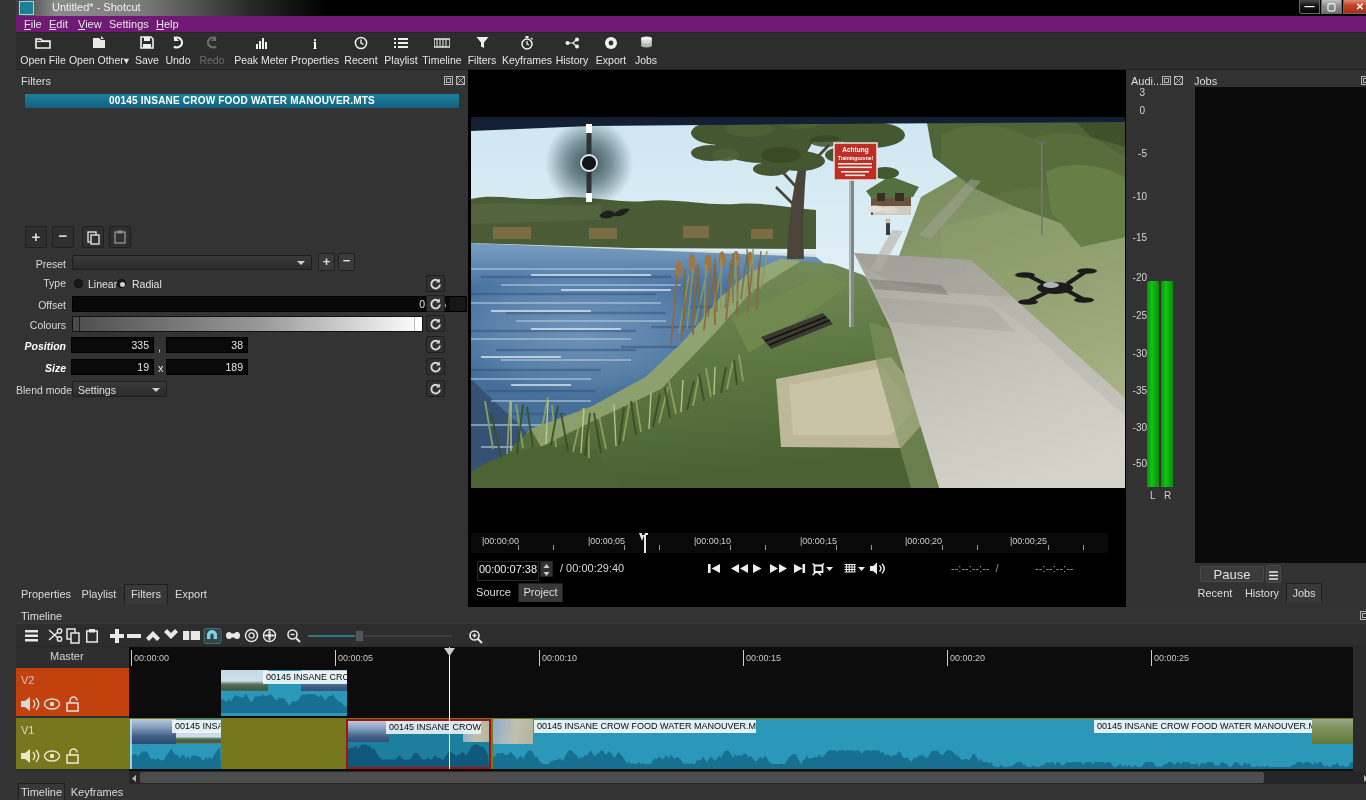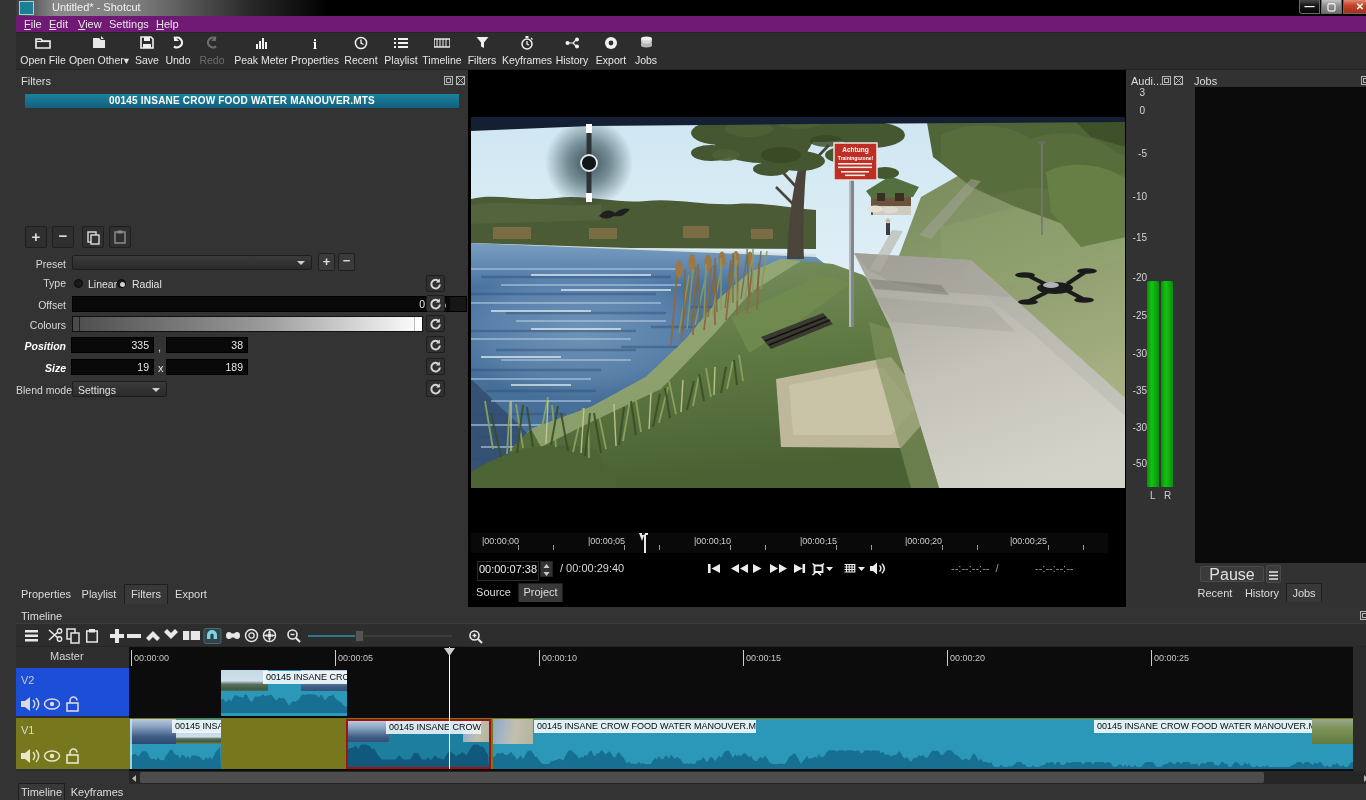--- a/index.html
+++ b/index.html
@@ -541,21 +541,21 @@
     </div>
     <div class="abs" id="jobspanel">
       <div class="paneltitle" style="left:6px; top:5px;">Jobs</div>
       <svg class="abs" style="left:173px; top:6px;" width="21" height="10" viewBox="0 0 21 10">
           <rect x="0.5" y="0.5" width="8" height="8" fill="none" stroke="#b5b5b5"></rect>
           <rect x="2.5" y="2.5" width="4" height="4" fill="none" stroke="#b5b5b5"></rect>
           <rect x="12.5" y="0.5" width="8" height="8" fill="none" stroke="#b5b5b5"></rect>
           <path d="M12.5 .5 l8 8 m0 -8 l-8 8" stroke="#b5b5b5"></path>
         </svg>
       <div class="abs" id="jobsblack"></div>
-      <div class="abs" style="left:12px; top:496px; width:64px; height:16px; background:#3b3b3b; border:1px solid #4a4a4a; border-radius:2px; color:#e0e0e0; font-size:16px; text-align:center; line-height:15px;">Pause</div>
+      <div class="abs" style="left:12px; top:496px; width:64px; height:16px; background:#3b3b3b; border:1px solid #4a4a4a; border-radius:2px; color:#e0e0e0; font-size:13px; text-align:center; line-height:15px;">Pause</div>
       <div class="abs" style="left:78px; top:495px; width:15px; height:18px; background:#3b3b3b; border:1px solid #4a4a4a; border-radius:2px;">
         <svg width="9" height="9" viewBox="0 0 9 9" style="margin:4px 0 0 2px;">
             <path d="M0 1 h9 M0 4.5 h9 M0 8 h9" stroke="#e8e8e8" stroke-width="1.6"></path>
           </svg>
       </div>
       <div class="tab" style="left:4px; top:515px; width:46px; height:17px; line-height:17px;">Recent</div>
       <div class="tab" style="left:52px; top:515px; width:44px; height:17px; line-height:17px;">History</div>
       <div class="tab active" style="left:98px; top:513px; width:36px; height:19px; line-height:18px;">Jobs</div>
     </div>
   </div>
@@ -623,21 +623,21 @@
           <circle cx="6.5" cy="6.5" r="4.5" fill="none" stroke="#e8e8e8" stroke-width="1.6"></circle>
           <path d="M10 10 l4 4" stroke="#e8e8e8" stroke-width="2"></path>
           <path d="M4.5 6.5 h4 M6.5 4.5 v4" stroke="#e8e8e8" stroke-width="1.4"></path>
         </svg>
     </div>
     <div class="abs" id="tracks">
       <div class="abs" id="thead">
         <div class="abs" style="left:0; top:0; width:113px; height:21px; background:#2e2e2e;">
             <span class="txt" style="position:absolute; left:6px; top:3px; color:#d5d5d5;padding-left:28px;">Master</span>
           </div>
-        <div class="abs" style="left:0; top:21px; width:113px; height:48px; background:#1d4ed8;">
+        <div class="abs" style="left:0; top:21px; width:113px; height:48px; background:#c2410c;">
           <span class="txt" style="position:absolute; left:5px; top:6px; color:#c9c9c9;">V2</span>
           <svg class="abs" style="left:4px; top:28px;" width="60" height="16" viewBox="0 0 60 16">
             <path d="M1 5 h4 l5 -4 v14 l-5 -4 h-4z" fill="#dadada"></path>
               <path d="M13 4 q3.5 4 0 8 M16 2 q5.5 6 0 12" stroke="#dadada" stroke-width="1.4" fill="none"></path>
             <g transform="translate(24,0)">
                 <ellipse cx="8" cy="8" rx="7.5" ry="5" fill="none" stroke="#dadada" stroke-width="1.5"></ellipse>
                 <circle cx="8" cy="8" r="2.2" fill="#dadada"></circle>
               </g>
             <g transform="translate(46,0)">
                 <rect x="1" y="7" width="11" height="8" fill="none" stroke="#dadada" stroke-width="1.6"></rect>

